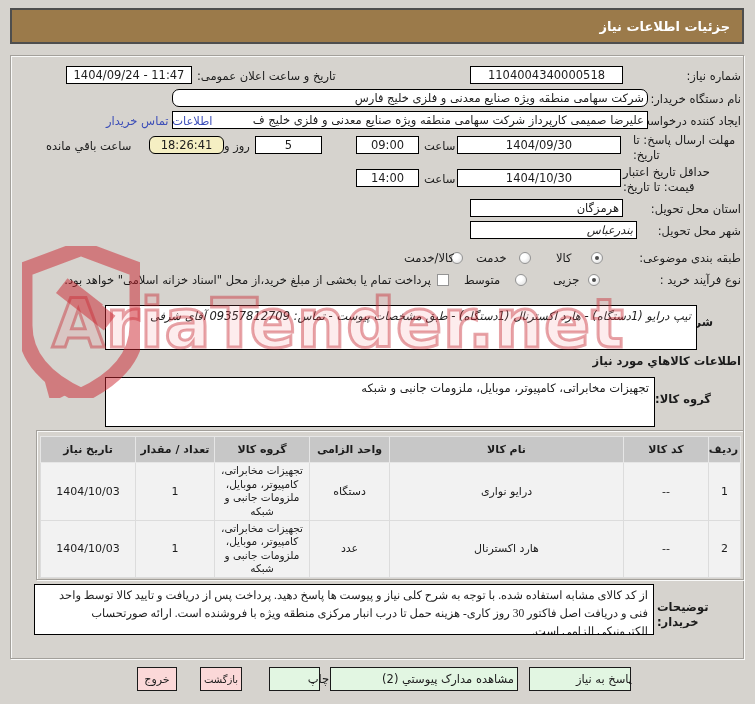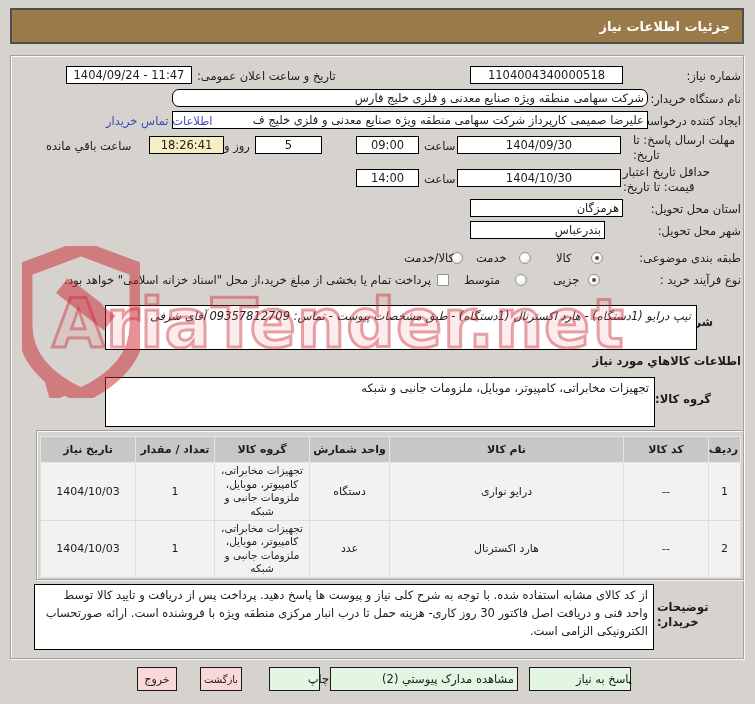--- a/index.html
+++ b/index.html
@@ -25,21 +25,21 @@
   }
   .lbl { position:absolute; font-size:11.5px; white-space:nowrap; color:#1c1c1c; }
   .lbl.wrap { white-space:normal; text-align:left; line-height:1.3; }
   .lbl.b { font-weight:bold; }
   .inp {
     position:absolute; height:18px; background:#ffffff; border:1px solid #000000;
     font-size:11.5px; line-height:16px; padding:0 3px; overflow:hidden; white-space:nowrap;
   }
   .center { text-align:center; direction:ltr; }
   .rtl-val { text-align:right; direction:rtl; }
-  .yellow { background:#f5efc3; }
+  .yellow { background:#f5efc3;border-radius:6px; }
   .link { position:absolute; font-size:11.5px; color:#3b4db8; white-space:nowrap; cursor:pointer; }
   .radio {
     position:absolute; width:12px; height:12px; border-radius:50%;
     border:1px solid #949494; background:radial-gradient(circle at 35% 35%, #ffffff 30%, #d8d8d8);
   }
   .radio.sel::after {
     content:""; position:absolute; left:3px; top:3px; width:4px; height:4px;
     border-radius:50%; background:#4c4c4c;
   }
   .checkbox {
@@ -122,21 +122,21 @@
 <div class="lbl" style="left:46px; top:139px;">ساعت باقي مانده</div>
 
 <div class="lbl wrap" style="right:14px; top:165px; width:118px;">حداقل تاریخ اعتبار قیمت: تا تاریخ:</div>
 <div class="inp center" style="left:457px; top:169px; width:164px;">1404/10/30</div>
 <div class="lbl" style="left:424px; top:172px;">ساعت</div>
 <div class="inp center" style="left:356px; top:169px; width:63px;">14:00</div>
 
 <div class="lbl" style="right:14px; top:202px;">استان محل تحویل:</div>
 <div class="inp rtl-val" style="left:470px; top:199px; width:153px;">هرمزگان</div>
 <div class="lbl" style="right:14px; top:224px;">شهر محل تحویل:</div>
-<div class="inp rtl-val" style="left:470px; top:221px; width:135px;">بندرعباس</div>
+<div class="inp rtl-val" style="left:470px; top:221px; width:167px;font-style:italic;">بندرعباس</div>
 
 <div class="lbl" style="right:14px; top:251px;">طبقه بندی موضوعی:</div>
 <span class="radio sel" style="left:591px; top:252px;"></span>
 <div class="lbl" style="left:556px; top:251px;">کالا</div>
 <span class="radio" style="left:519px; top:252px;"></span>
 <div class="lbl" style="left:476px; top:251px;">خدمت</div>
 <span class="radio" style="left:451px; top:252px;"></span>
 <div class="lbl" style="left:404px; top:251px;">کالا/خدمت</div>
 
 <div class="lbl" style="right:14px; top:273px;">نوع فرآیند خرید :</div>
@@ -163,21 +163,21 @@
       <col style="width:80px">
     <col style="width:95px">
       <col style="width:79px">
       <col style="width:95px">
   </colgroup>
   <thead>
     <tr>
       <th>ردیف</th>
       <th>کد کالا</th>
       <th>نام کالا</th>
-      <th>واحد شمارش</th>
+      <th>واحد الزامی</th>
       <th>گروه کالا</th>
       <th>تعداد / مقدار</th>
       <th>تاریخ نیاز</th>
     </tr>
   </thead>
   <tbody>
     <tr>
       <td>1</td>
       <td>--</td>
       <td>درایو نواری</td>
@@ -192,21 +192,21 @@
       <td>هارد اکسترنال</td>
       <td>عدد</td>
       <td class="group-cell">تجهیزات مخابراتی، کامپیوتر، موبایل، ملزومات جانبی و شبکه</td>
       <td>1</td>
       <td>1404/10/03</td>
     </tr>
   </tbody>
 </table>
 
 <div class="lbl b wrap" style="right:28px; top:600px; width:70px;">توضیحات خریدار:</div>
-<div class="ta" style="left:34px; top:584px; width:620px; height:66px; line-height:1.55;">از کد کالای مشابه استفاده شده. با توجه به شرح کلی نیاز و پیوست ها پاسخ دهید. پرداخت پس از دریافت و تایید کالا توسط واحد فنی و دریافت اصل فاکتور 30 روز کاری- هزینه حمل تا درب انبار مرکزی منطقه ویژه با فروشنده است. ارائه صورتحساب الکترونیکی الزامی است.</div>
+<div class="ta" style="left:34px; top:584px; width:620px; height:51px; line-height:1.55;font-family:Liberation Serif, serif;">از کد کالای مشابه استفاده شده. با توجه به شرح کلی نیاز و پیوست ها پاسخ دهید. پرداخت پس از دریافت و تایید کالا توسط واحد فنی و دریافت اصل فاکتور 30 روز کاری- هزینه حمل تا درب انبار مرکزی منطقه ویژه با فروشنده است. ارائه صورتحساب الکترونیکی الزامی است.</div>
 
 <div class="btn green" style="left:529px; width:102px;">پاسخ به نیاز</div>
 <div class="btn green" style="left:330px; width:188px;">مشاهده مدارک پیوستي (2)</div>
 <div class="btn green" style="left:269px; width:51px;">چاپ</div>
 <div class="btn pink" style="left:200px; width:42px; font-size:10px;">بازگشت</div>
 <div class="btn pink" style="left:137px; width:40px; font-size:11px;">خروج</div>
 
 <div class="watermark-text">AriaTender.net</div>
 <svg class="watermark-logo" viewBox="0 0 100 130" xmlns="http://www.w3.org/2000/svg">
   <path d="M50 2 L98 20 V68 C98 97 76 116 50 128 C24 116 2 97 2 68 V20 Z" fill="none" stroke="#cc2630" stroke-width="13"></path>

